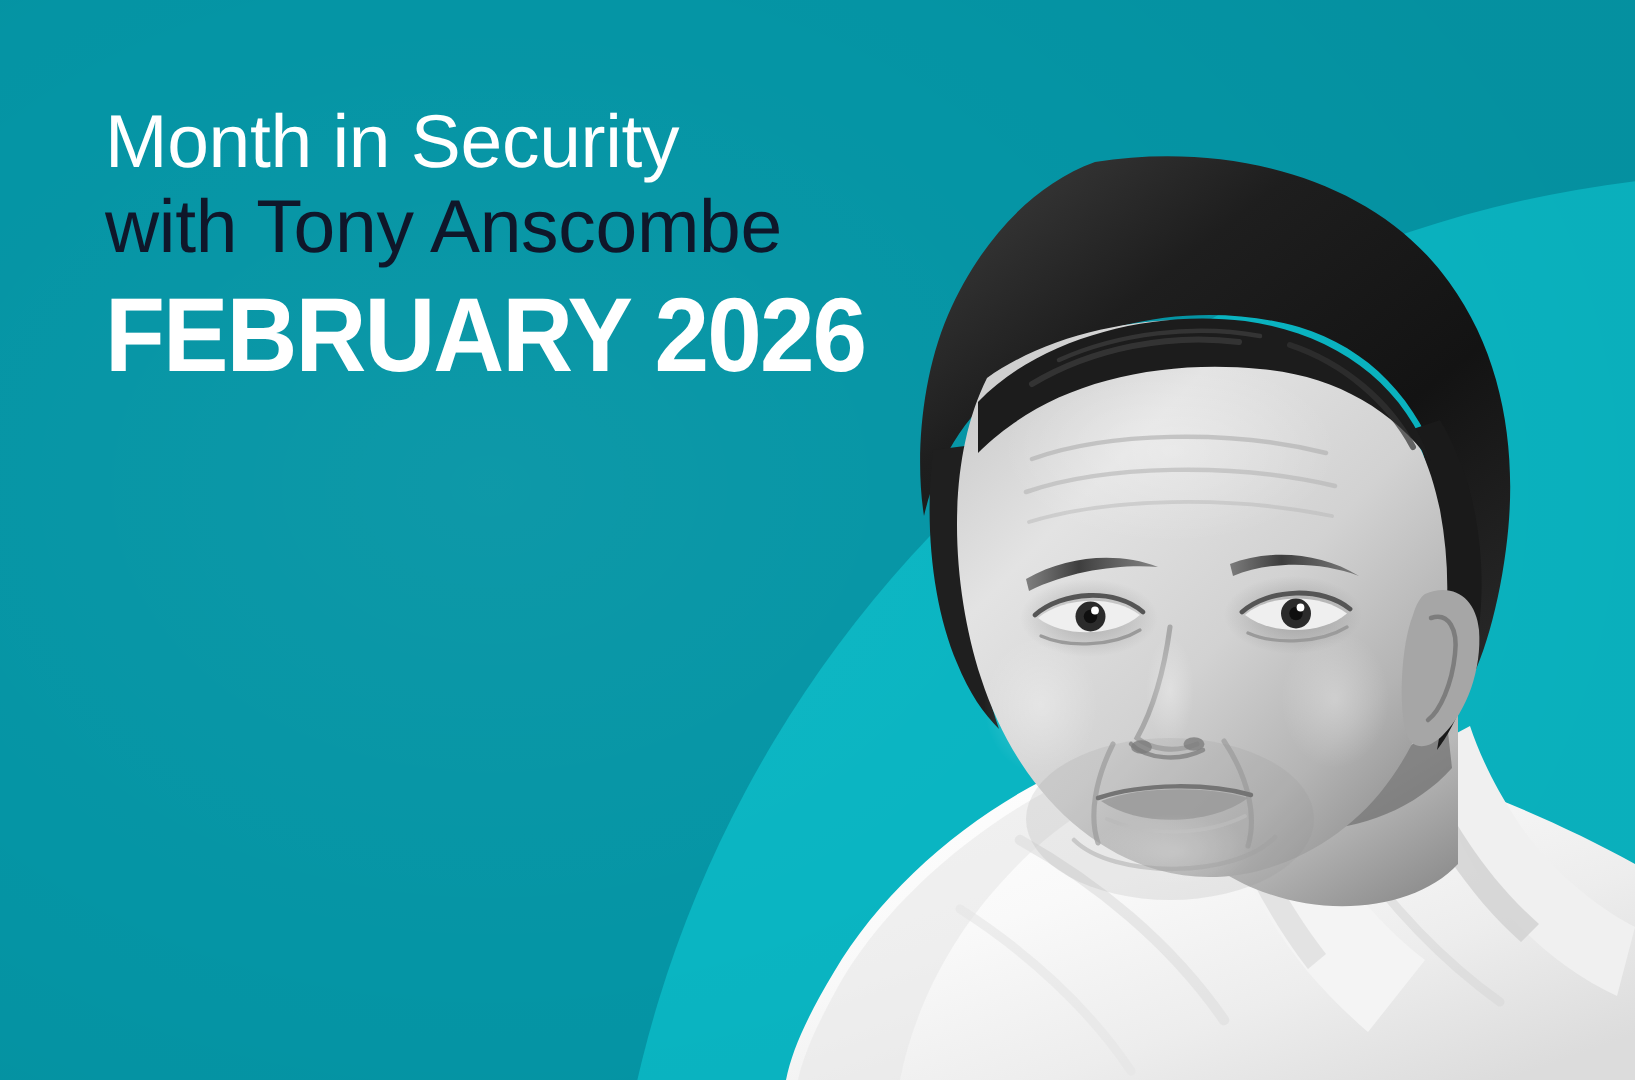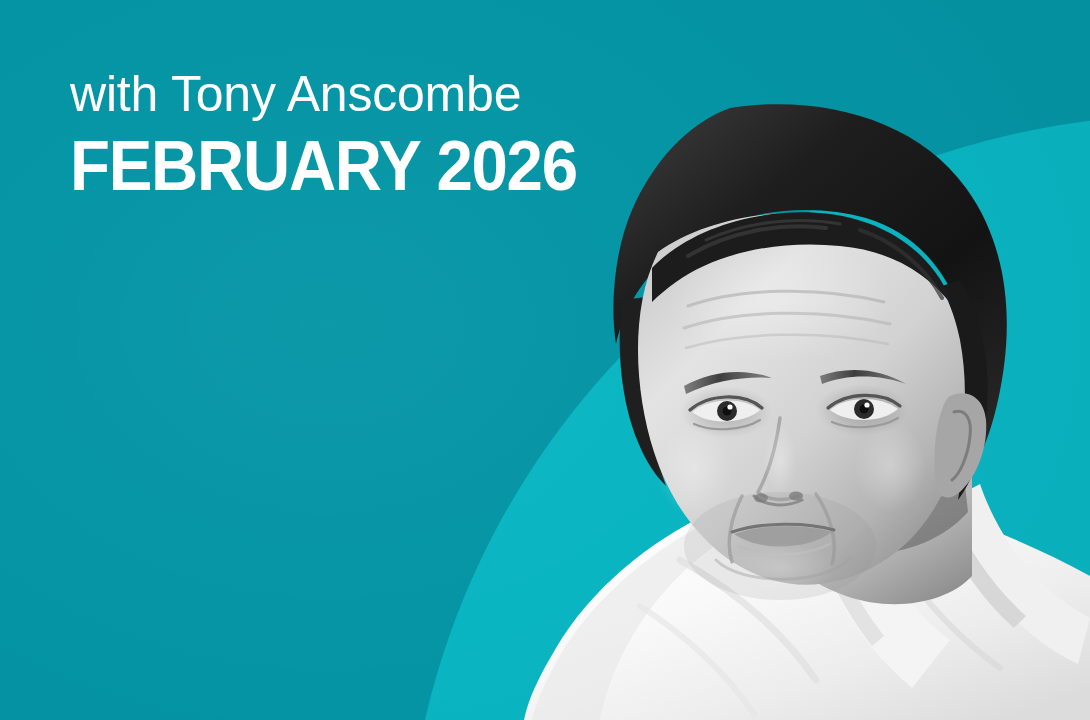--- a/index.html
+++ b/index.html
@@ -315,17 +315,18 @@
                    C 464 403, 467 398, 470 396 Z" fill="#a6a6a6"></path>
           <path d="M 474 412 C 486 408, 492 420, 490 436
                    C 488 456, 480 474, 472 480" stroke="#7d7d7d" stroke-width="3" fill="none" stroke-linecap="round"></path>
         </g>
 
       </g>
     </svg>
   </div>
 
   <div class="copy">
-    <div class="line-light" style="color: #ffffff;">with Tony Anscombe</div>
+    <div class="line-light" style="color: rgb(255, 255, 255);">Month in Security</div>
+    <div class="line-light" style="color: #0f172a;">with Tony Anscombe</div>
     <div class="line-bold" style="color: rgb(255, 255, 255);">FEBRUARY 2026</div>
   </div>
 
 </div>
 
 </body></html>

